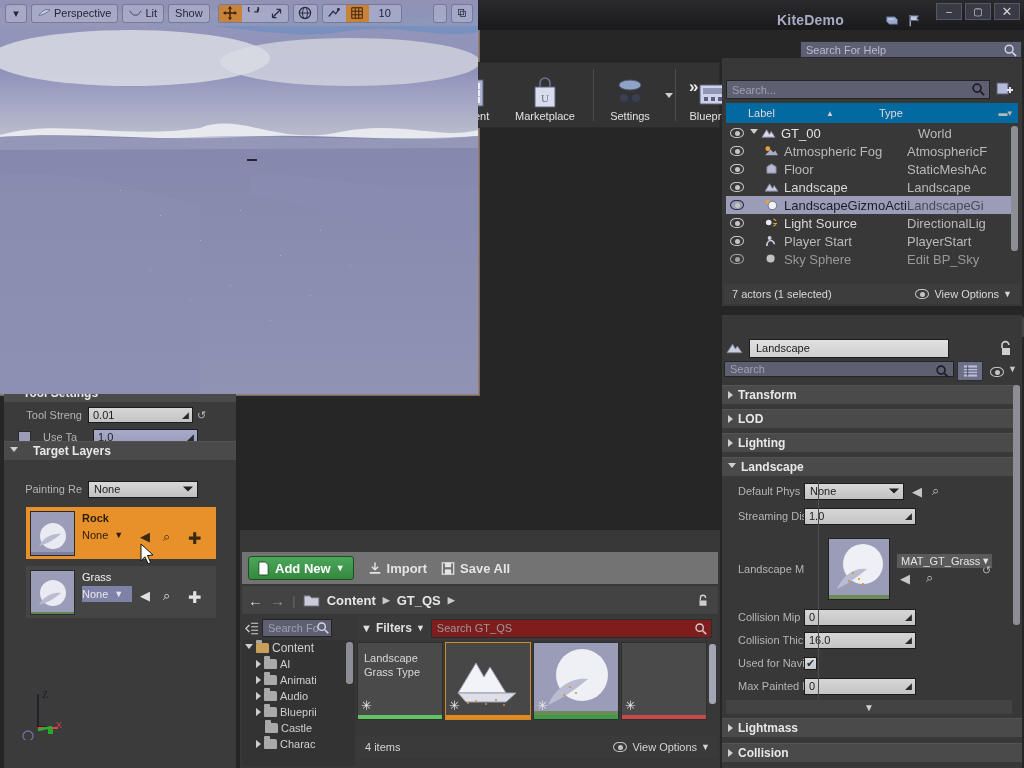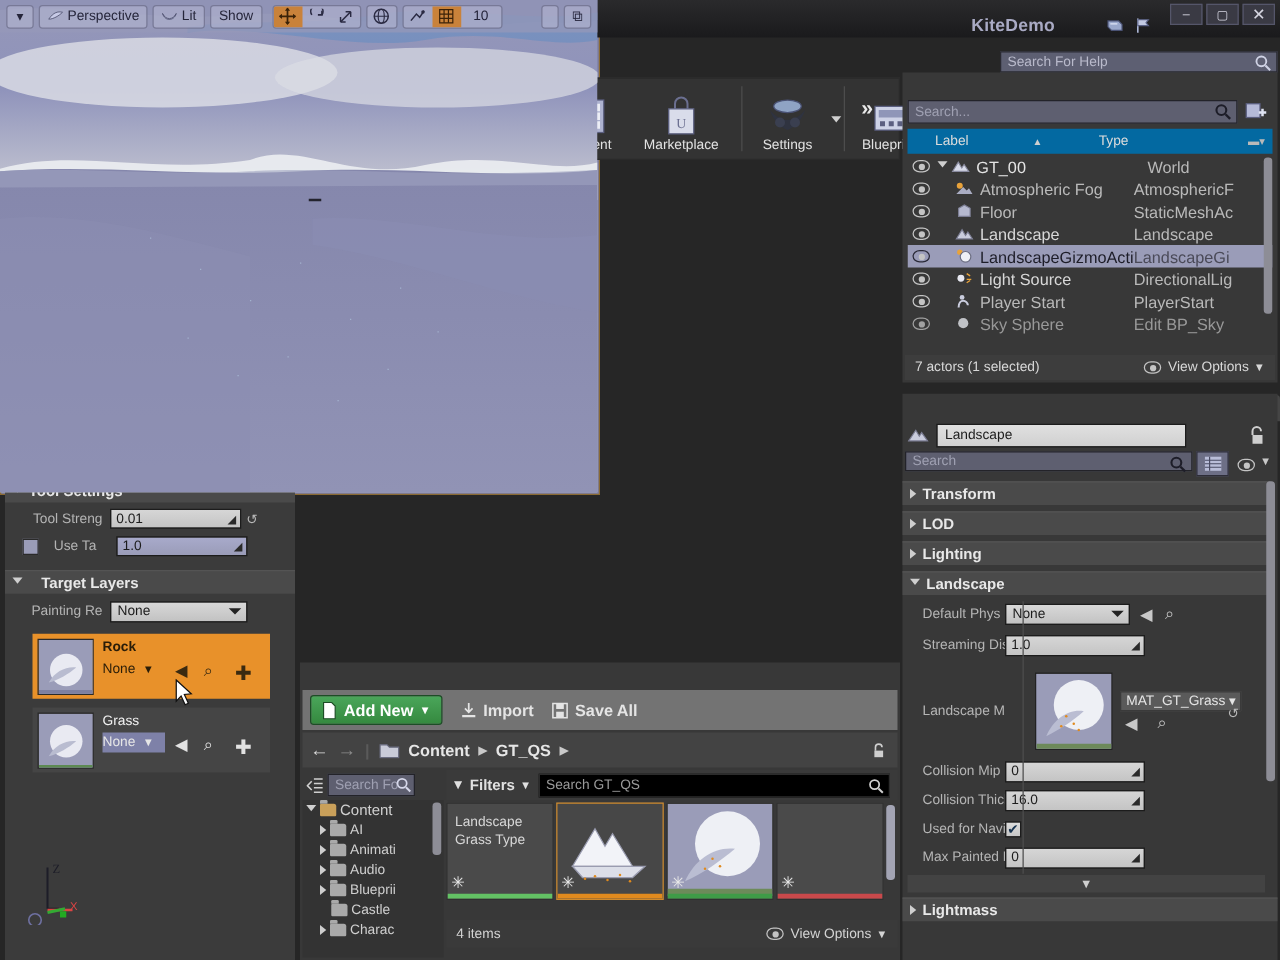--- a/index.html
+++ b/index.html
@@ -364,21 +364,21 @@
       <span style="width:14px;"></span>
       <div style="width:13px; height:13px; background:#9a9cb8; border:1px solid #2a2a2a;"></div>
       <span class="lbl" style="margin-left:12px; width:46px;">Use Ta</span>
       <div class="fieldbox" style="margin-left:4px; width:105px; height:16px;
            background:linear-gradient(#a8aacb,#9a9cb8);">
         <span>1.0</span>
         <span class="spin">◢</span>
       </div>
     </div>
 
-    <div class="sechdr" style="position:absolute; left:0; top:256px; width:232px;gap:15px;">
+    <div class="sechdr" style="position:absolute; left:0; top:241px; width:232px;gap:15px;">
       <span class="tri open"></span>
       <span>Target Layers</span>
     </div>
     <div style="position:absolute; left:0; top:280px; width:232px; height:18px; display:flex; align-items:center;">
       <span class="lbl" style="width:78px; text-align:right;">Painting Re</span>
       <div class="dd" style="margin-left:6px; width:110px; height:17px;">
         <span>None</span>
         <span class="ddarrow"></span>
       </div>
     </div>
@@ -689,21 +689,21 @@
         <rect x="4" y="8" width="8" height="6" fill="#cfcfcf"></rect>
       </svg>
     </div>
 
     <div class="cbfilters">
       <div style="display:flex; align-items:center; gap:4px; color:#e0e0e0; font-size:12px; font-weight:bold;">
         <span style="font-size:11px;">▼</span>
         <span>Filters</span>
         <span style="font-size:9px;">▼</span>
       </div>
-      <div class="searchbox" style="flex:1; height:19px; margin-right:6px; background:#000000; border-color:#2c2c2c; color:#9a9a9a;">
+      <div class="searchbox" style="flex:1; height:19px; margin-right:6px; background:#7f1d1d; border-color:#2c2c2c; color:#9a9a9a;">
         <span>Search GT_QS</span>
         <svg style="position:absolute; right:3px; top:2px;" width="14" height="14" viewBox="0 0 16 16">
           <circle cx="6.5" cy="6.5" r="4.2" fill="none" stroke="#d0d0d0" stroke-width="1.6"></circle>
           <path d="M10 10l4 4" stroke="#d0d0d0" stroke-width="1.8"></path>
         </svg>
       </div>
     </div>
 
     <div style="position:absolute; left:2px; top:86px; width:113px; height:24px; display:flex; align-items:center; gap:3px; padding-left:3px;">
       <svg width="14" height="13" viewBox="0 0 16 14">
@@ -1064,18 +1064,22 @@
       </div>
     </div>
 
     <div style="position:absolute; left:4px; top:385px; width:286px; height:14px; background:#434343;
          display:flex; align-items:center; justify-content:center; color:#cfcfcf; font-size:10px;">▼</div>
 
     <div class="sechdr" style="position:absolute; left:0; top:403px; width:300px;">
       <span class="tri"></span>
       <span>Lightmass</span>
     </div>
+    <div class="sechdr" style="position:absolute; left:0; top:428px; width:300px;">
+      <span class="tri"></span>
+      <span>Collision</span>
+    </div>
 
     <div class="scrollv" style="right:2px; top:70px; height:240px;"></div>
     <div style="position:absolute; left:96px; top:166px; width:1px; height:218px; background:#4d4d4d;"></div>
   </div>
 
 </div>
 
 </body></html>

